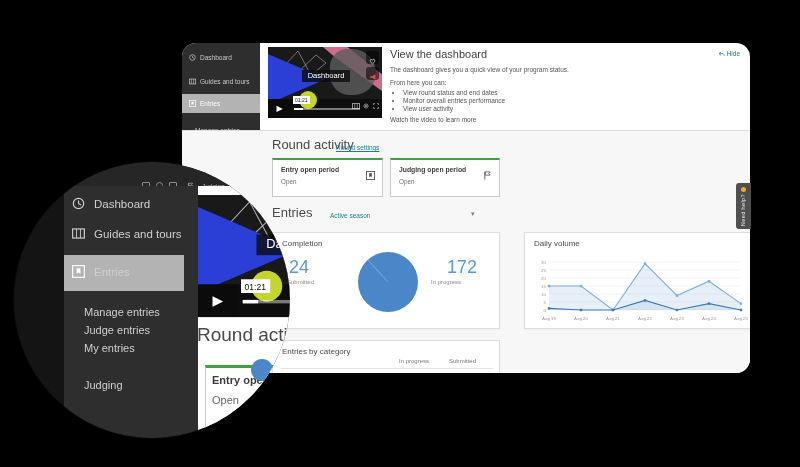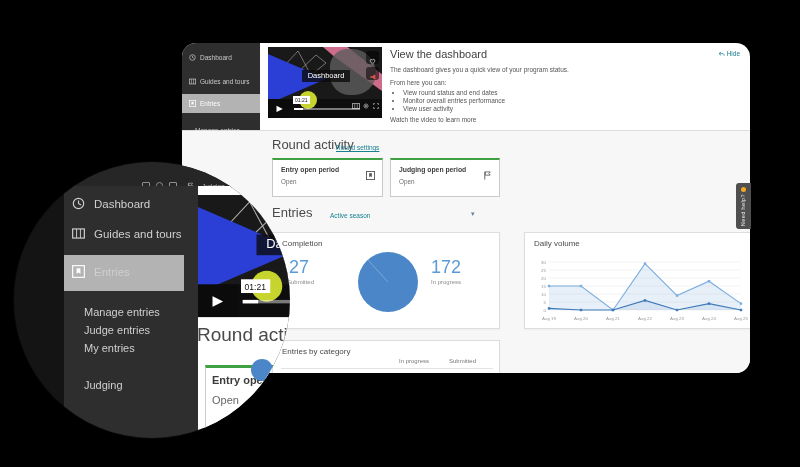--- a/index.html
+++ b/index.html
@@ -244,27 +244,27 @@
           </svg>
       </span>
     </div>
 
     <div class="h2" style="left:90px;top:74px;">Entries</div>
     <span class="teal-plain" style="position:absolute;left:148px;top:81px;">Active season</span>
     <span style="position:absolute;left:289px;top:79px;font-size:7px;color:#6b7f99;">▾</span>
 
     <div class="panel-card" style="left:90px;top:101px;width:228px;height:97px;">
       <div class="pc-title">Completion</div>
-      <div class="big-num" style="left:16px;top:24px;">27</div>
+      <div class="big-num" style="left:16px;top:24px;">24</div>
       <div class="num-label" style="left:14px;top:46px;">Submitted</div>
       <svg style="position:absolute;left:84px;top:18px;" width="62" height="62" viewBox="0 0 62 62">
         <circle cx="31" cy="31" r="30" fill="#4a86c8"></circle>
         <line x1="31" y1="31" x2="11" y2="9" stroke="rgba(255,255,255,.28)" stroke-width="1"></line>
       </svg>
-      <div class="big-num" style="left:158px;top:24px;">172</div>
+      <div class="big-num" style="left:174px;top:24px;">172</div>
       <div class="num-label" style="left:158px;top:46px;">In progress</div>
     </div>
 
     <div class="panel-card" style="left:330px;top:101px;width:276px;height:97px;margin-left:12px;">
       <div class="pc-title">Daily volume</div>
       <div class="dv-legend">
         <div class="dv-leg-row"><span class="swatch" style="background: rgb(123, 173, 222);"></span><span>Submitted</span></div>
         <div class="dv-leg-row"><span class="swatch" style="background: rgb(61, 121, 184);"></span><span>Created</span></div>
       </div>
       <svg style="position:absolute;left:8px;top:24px;" width="216" height="66" viewBox="0 0 216 66">

